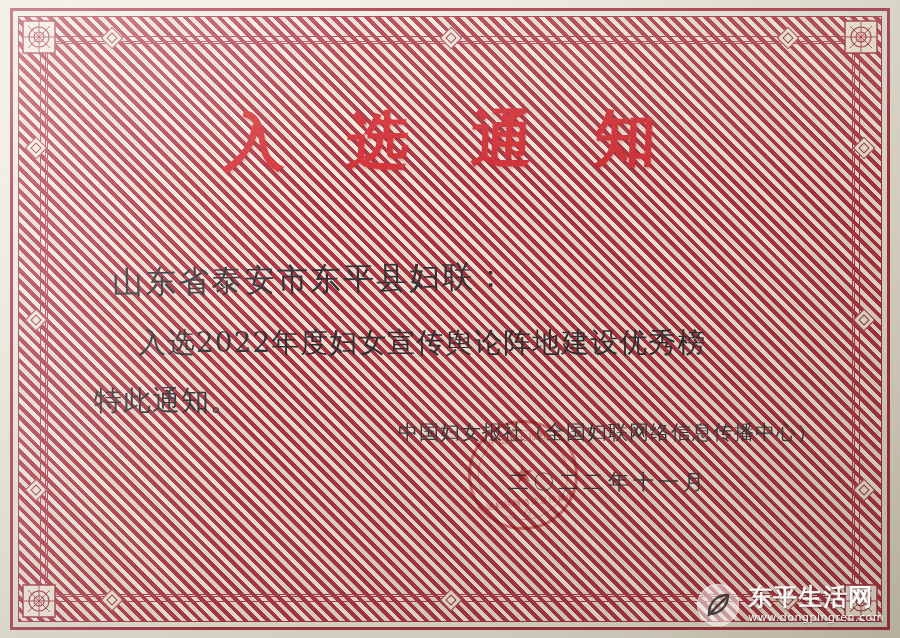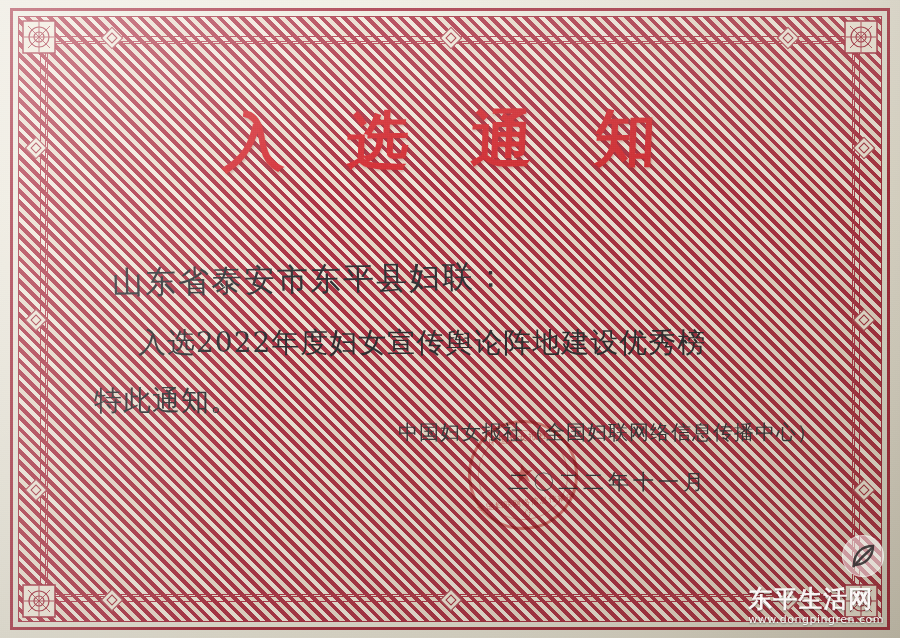--- a/index.html
+++ b/index.html
@@ -205,24 +205,23 @@
     border-radius: 50%;
     border: 1px solid rgba(201,45,46,0.45);
   }
 
   
   .watermark {
     position: absolute;
     right: 16px;
     bottom: 12px;
     display: flex;
-    align-items: flex-end;
+    align-items: flex-start;
     gap: 9px;
     opacity: .92;
-    flex-direction: column;
   }
   .wm-logo {
     width: 42px; height: 42px;
     border-radius: 50%;
     background: rgba(255,255,255,0.55);
     display: flex; align-items: center; justify-content: center;
     box-shadow: 0 0 0 1px rgba(255,255,255,0.5) inset;
   }
   .wm-text {
     line-height: 1.1;

